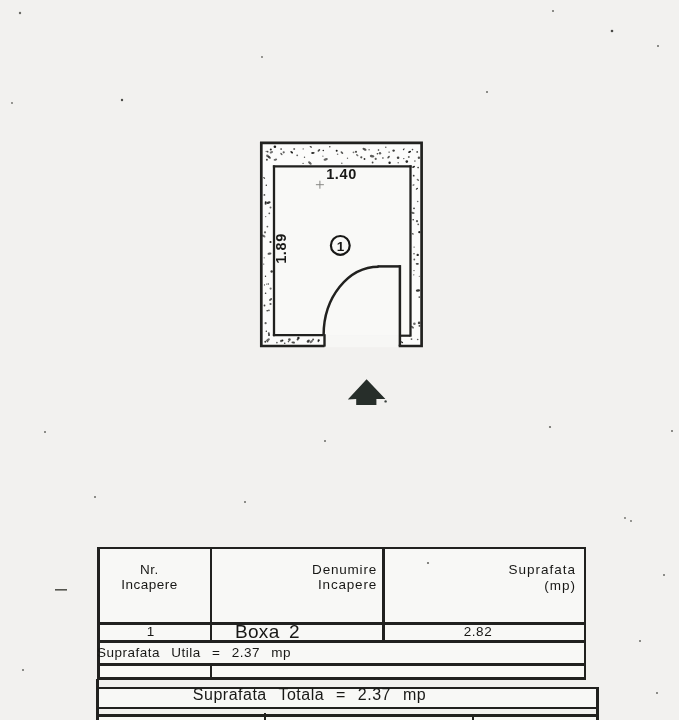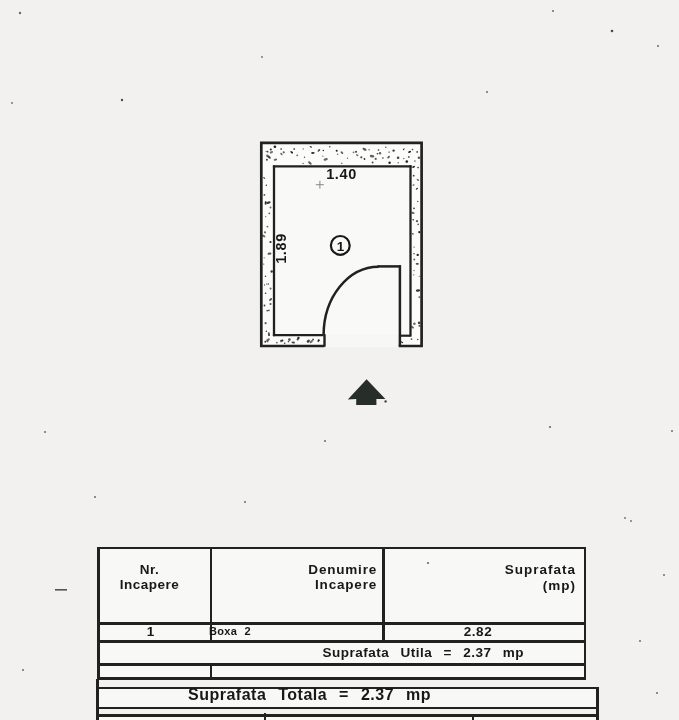--- a/index.html
+++ b/index.html
@@ -1,16 +1,16 @@
 <!DOCTYPE html>
 <html><head><meta charset="utf-8">
 <style>
   html,body{margin:0;padding:0}
   body{width:679px;height:720px;background:#f2f1ef;font-family:"Liberation Sans",sans-serif;position:relative;overflow:hidden}
-  .t{position:absolute;color:#181816;font-weight:bold;white-space:nowrap}
+  .t{position:absolute;color:#181816;font-weight:normal;white-space:nowrap}
   .ln{position:absolute;background:#21211f}
 </style></head>
 <body>
 
 <svg width="679" height="530" viewBox="0 0 679 530" style="position:absolute;left:0;top:0">
 
   <g fill="#fcfcfb" stroke="none">
       <rect x="261.3" y="142.9" width="160.3" height="23.5"></rect>
       <rect x="261.3" y="142.9" width="12.7" height="203.1"></rect>
       <rect x="261.3" y="335.2" width="63.2" height="10.8"></rect>
@@ -239,25 +239,25 @@
 <div class="ln" style="left:209.5px;top:663.4px;width:2.3px;height:16.2px"></div>
 
 <div class="t" style="left:97px;top:561.5px;width:105px;text-align:center;font-size:13.5px;line-height:15.5px;letter-spacing:0.5px">Nr.<br>Incapere</div>
 
 <div class="t" style="left:204px;top:561.5px;width:173px;text-align:right;font-size:13.5px;line-height:15.5px;letter-spacing:0.8px">Denumire<br>Incapere</div>
 
 <div class="t" style="left:384px;top:561.8px;width:192px;text-align:right;font-size:13.5px;line-height:16.5px;letter-spacing:1px">Suprafata<br>(mp)</div>
 
 <div class="t" style="left:97px;top:624px;width:107px;text-align:center;font-size:13.5px;line-height:15px">1</div>
 
-<div class="t" style="left:209px;top:624px;font-size:11px;line-height:15px;word-spacing:4px;letter-spacing:0.3px">Boxa 2</div>
+<div class="t" style="left:235px;top:624px;font-size:19px;line-height:15px;word-spacing:4px;letter-spacing:0.3px">Boxa 2</div>
 
 <div class="t" style="left:384px;top:624px;width:188px;text-align:center;font-size:13.5px;line-height:15px;letter-spacing:0.5px">2.82</div>
 
-<div class="t" style="left:97px;top:644.5px;width:427px;text-align:right;font-size:13.5px;line-height:15px;word-spacing:7px;letter-spacing:0.5px">Suprafata Utila = 2.37 mp</div>
+<div class="t" style="left:97px;top:644.5px;width:427px;text-align:left;font-size:13.5px;line-height:15px;word-spacing:7px;letter-spacing:0.5px">Suprafata Utila = 2.37 mp</div>
 
 <div class="ln" style="left:96px;top:686.6px;width:503px;height:2.6px"></div>
 <div class="ln" style="left:96px;top:706.8px;width:503px;height:2.6px"></div>
 <div class="ln" style="left:96px;top:686.6px;width:2.6px;height:22.8px"></div>
 <div class="ln" style="left:596.4px;top:686.6px;width:2.6px;height:33.4px"></div>
 
 <div class="t" style="left:96px;top:687.2px;width:427px;text-align:center;font-size:16px;line-height:15px;word-spacing:7px;letter-spacing:0.5px">Suprafata Totala = 2.37 mp</div>
 
 <div class="ln" style="left:96px;top:714.2px;width:503px;height:2.6px"></div>
 <div class="ln" style="left:96px;top:714.2px;width:2.6px;height:6px"></div>

